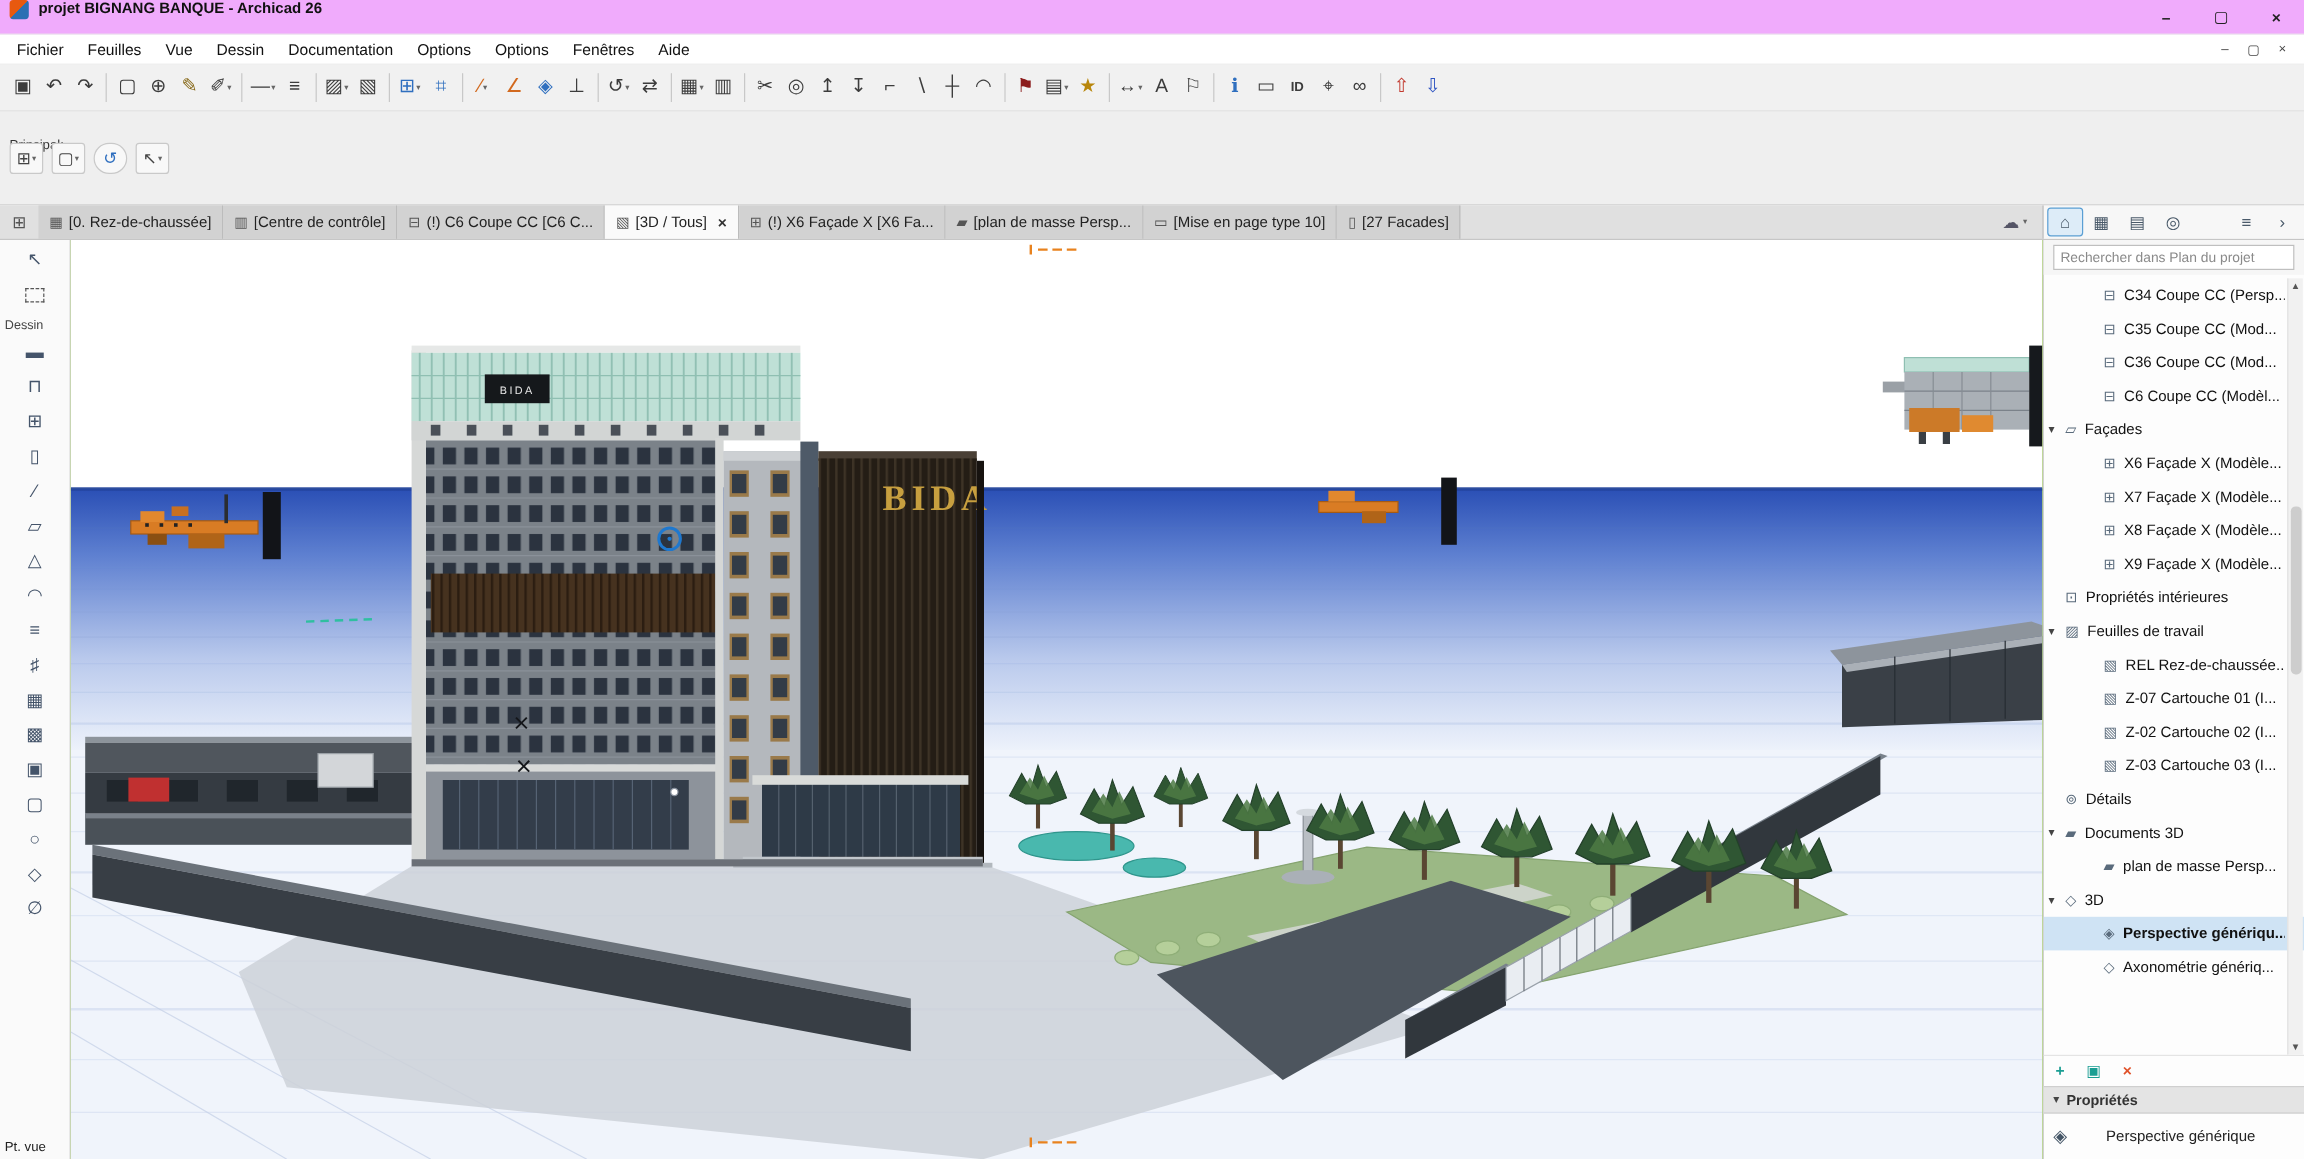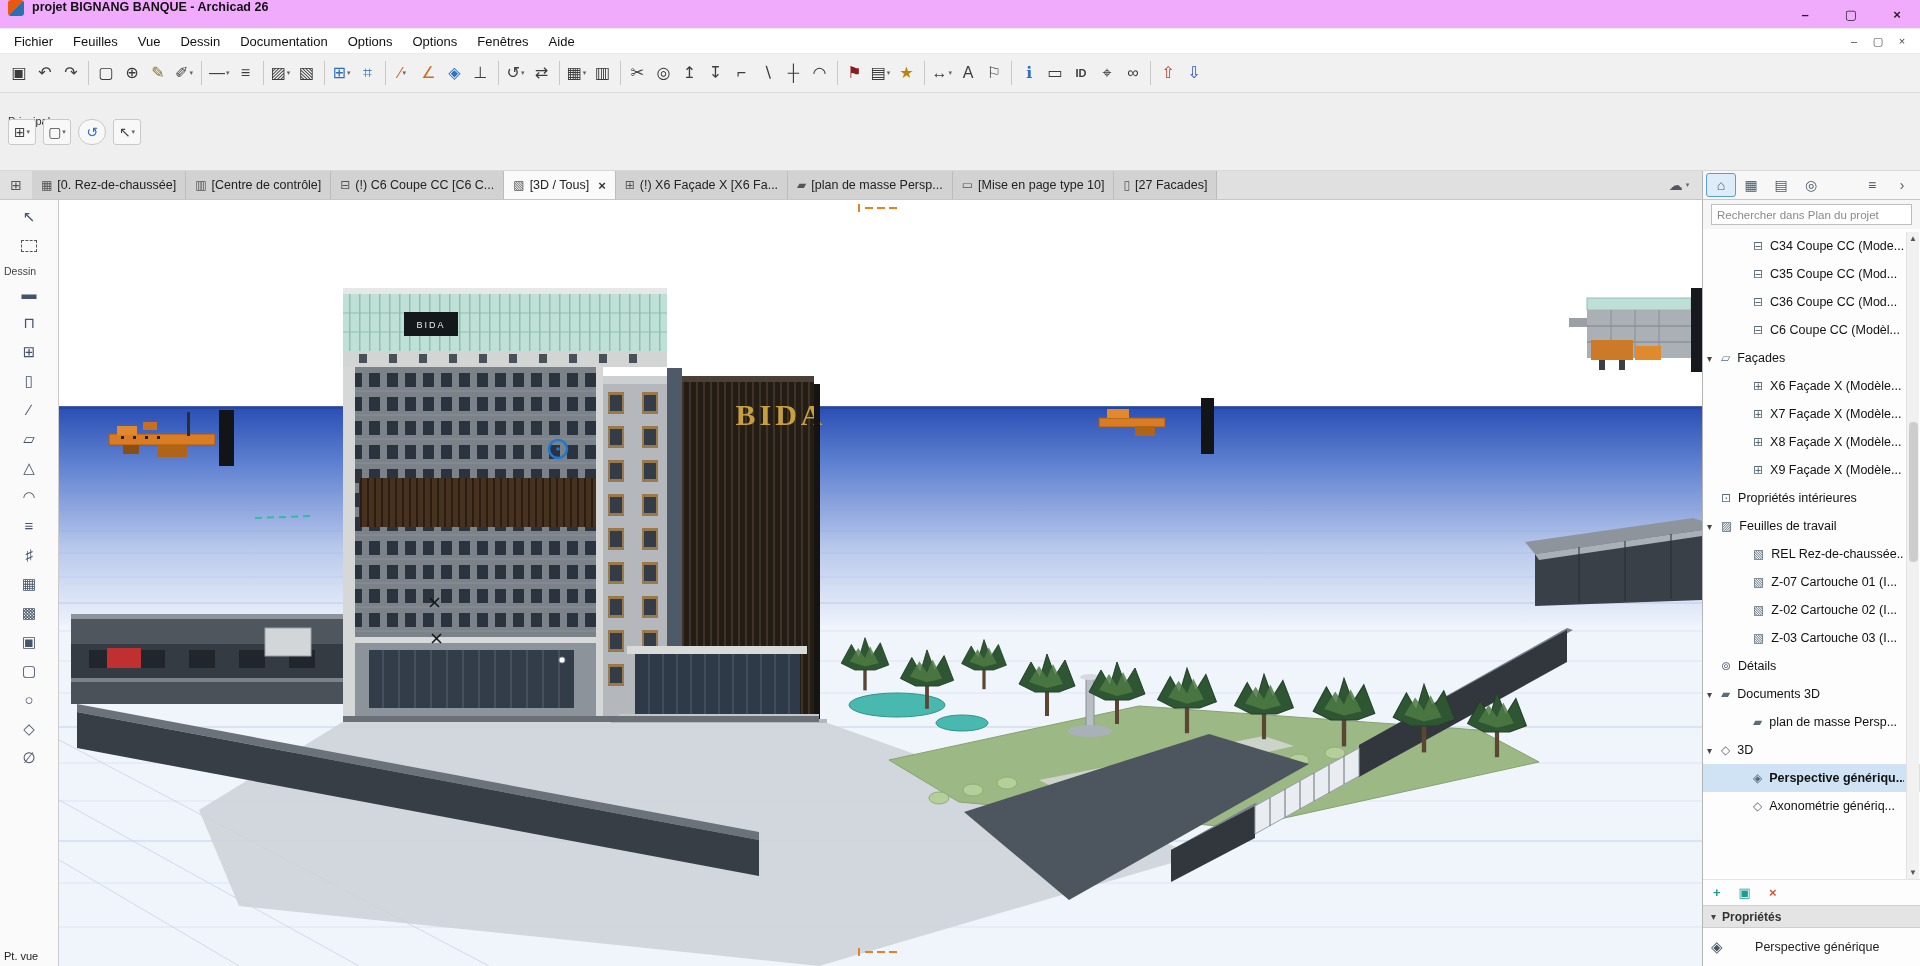--- a/index.html
+++ b/index.html
@@ -734,21 +734,21 @@
     </svg>
   </div>
 
   <div class="navigator" data-name="navigator-panel">
     <div class="search-row" data-name="navigator-search-row">
       <input class="search-input" type="text" data-name="search-input" placeholder="Rechercher dans Plan du projet" style="">
     </div>
     <div class="tree" data-name="navigator-tree">
         <div class="trow lv2" data-name="tree-item-c34-coupe-cc-mode">
           <span class="ticon" data-name="section-icon">⊟</span>
-          <span class="tlabel" data-name="tree-item-label">C34 Coupe CC (Mode...</span>
+          <span class="tlabel" data-name="tree-item-label">C34 Coupe CC (Persp...</span>
         </div>
         <div class="trow lv2" data-name="tree-item-c35-coupe-cc-mod">
           <span class="ticon" data-name="section-icon">⊟</span>
           <span class="tlabel" data-name="tree-item-label">C35 Coupe CC (Mod...</span>
         </div>
         <div class="trow lv2" data-name="tree-item-c36-coupe-cc-mod">
           <span class="ticon" data-name="section-icon">⊟</span>
           <span class="tlabel" data-name="tree-item-label">C36 Coupe CC (Mod...</span>
         </div>
         <div class="trow lv2" data-name="tree-item-c6-coupe-cc-modèl">

